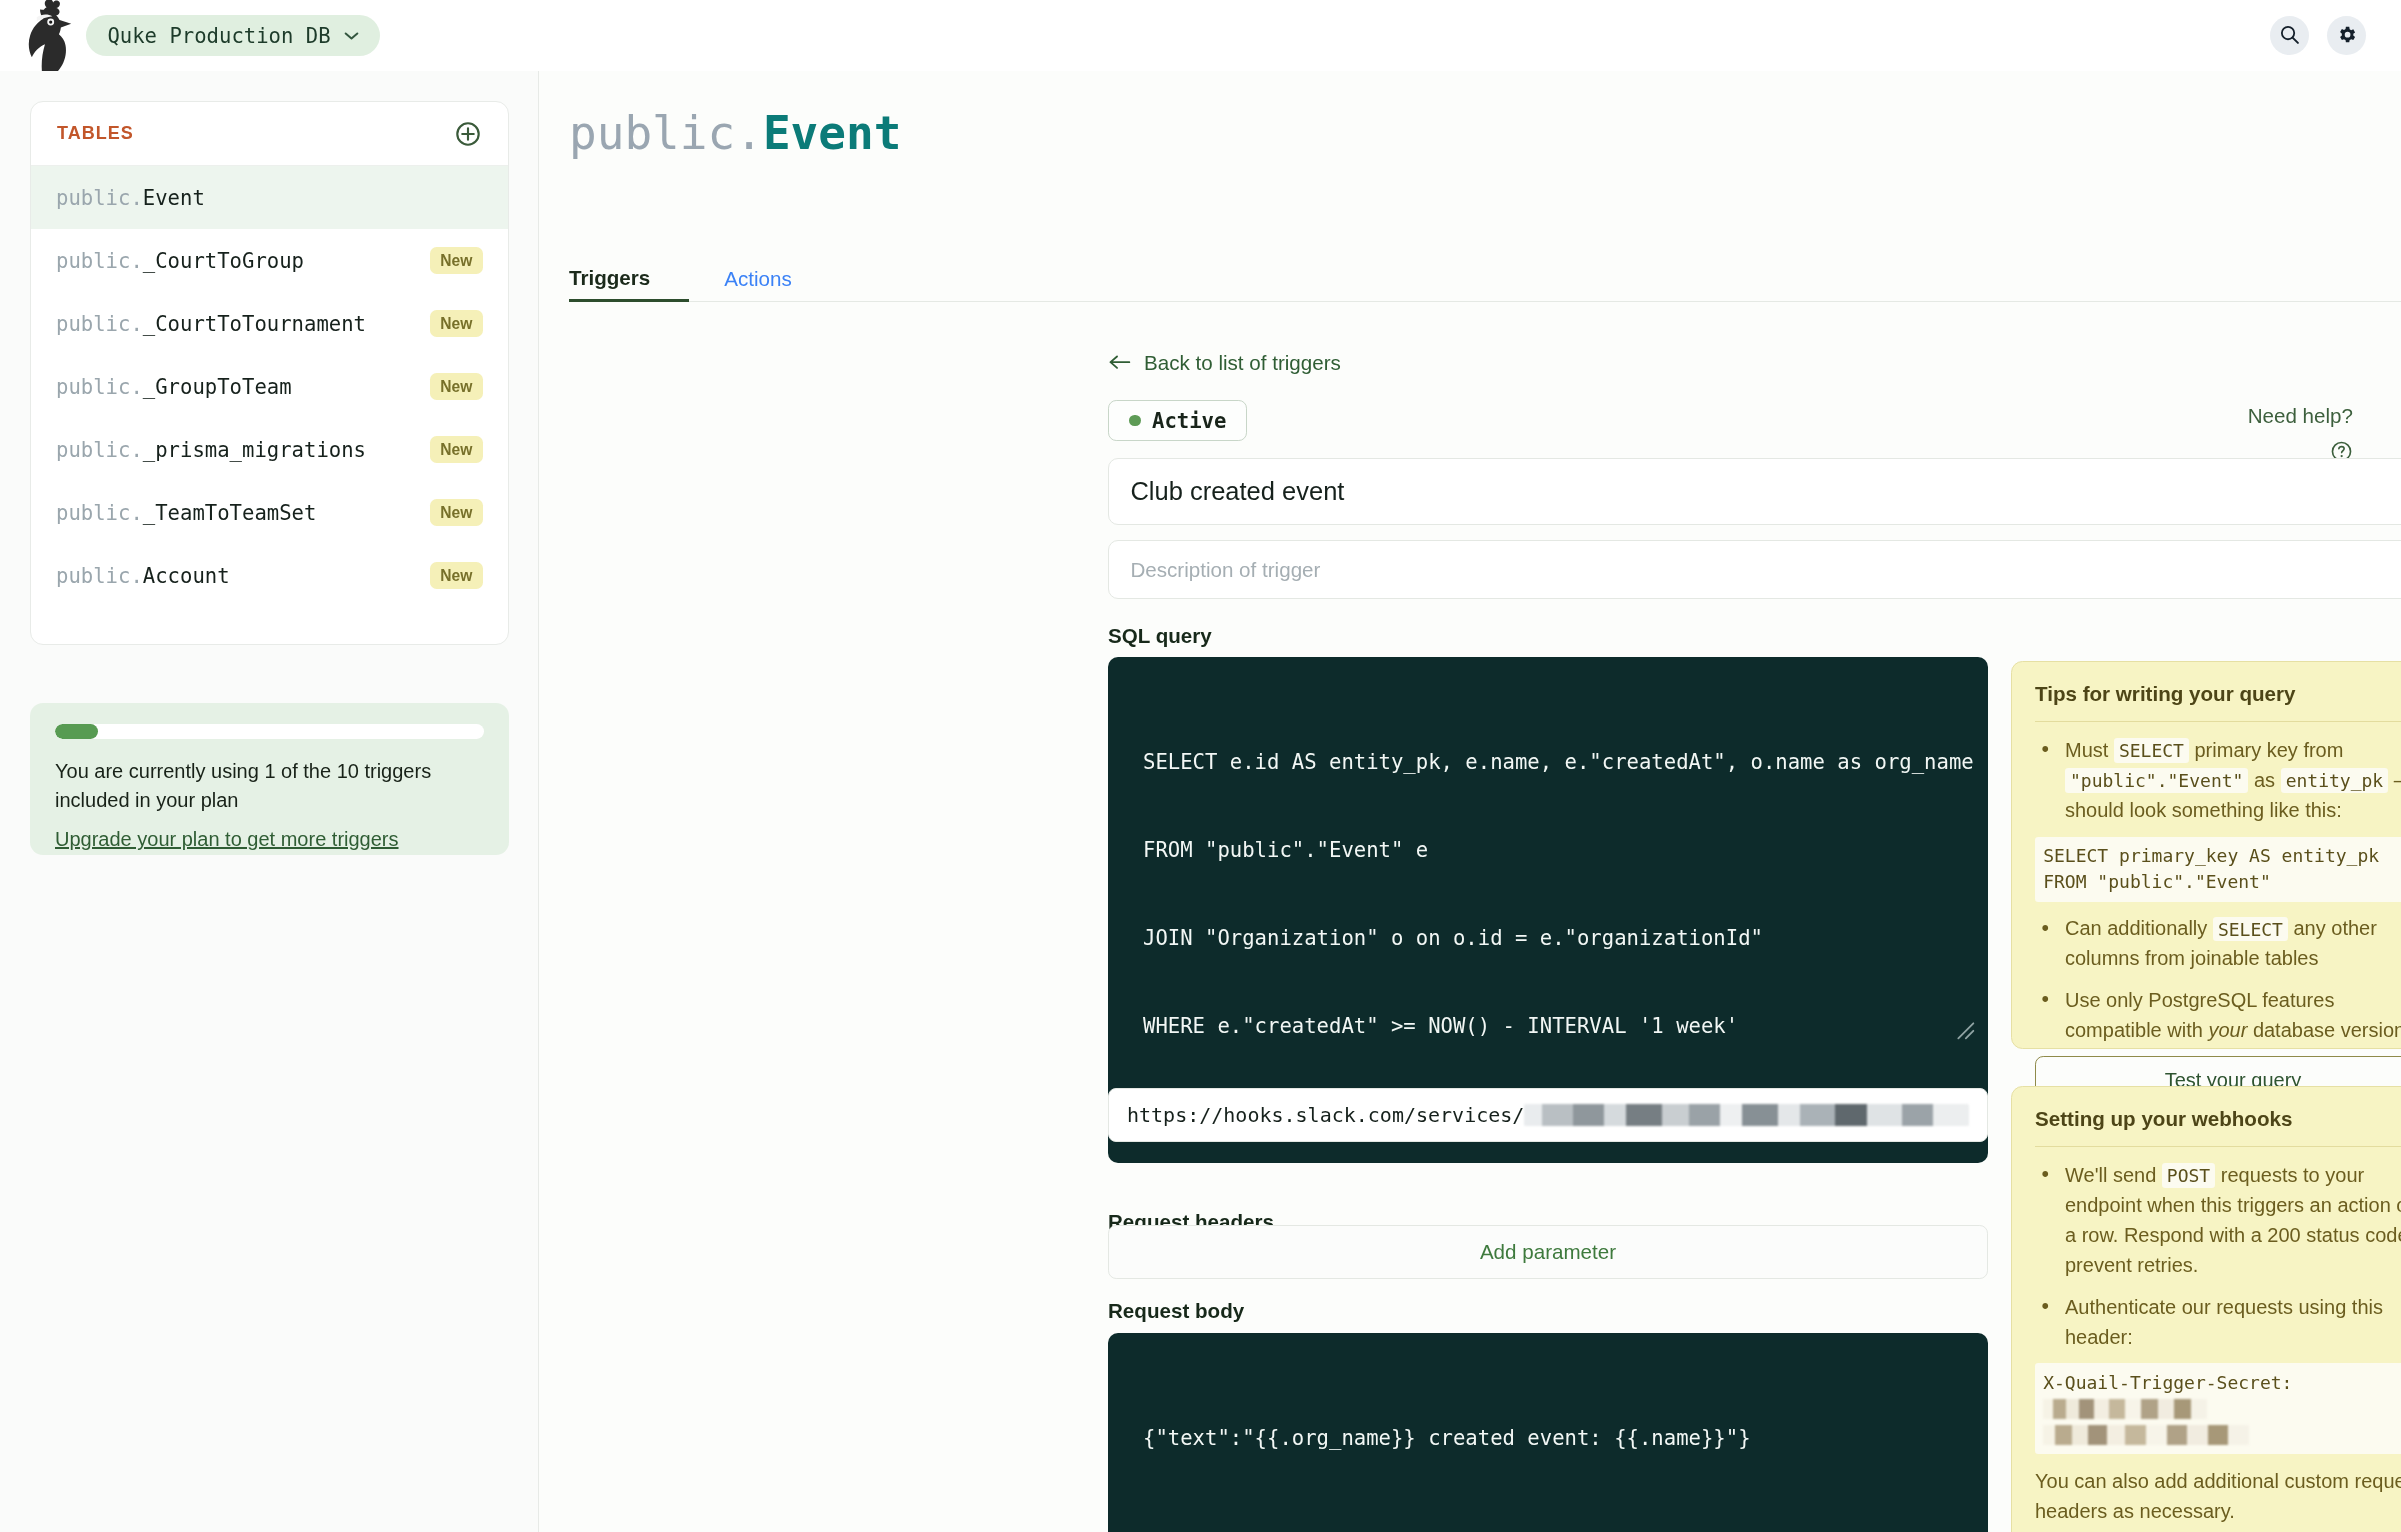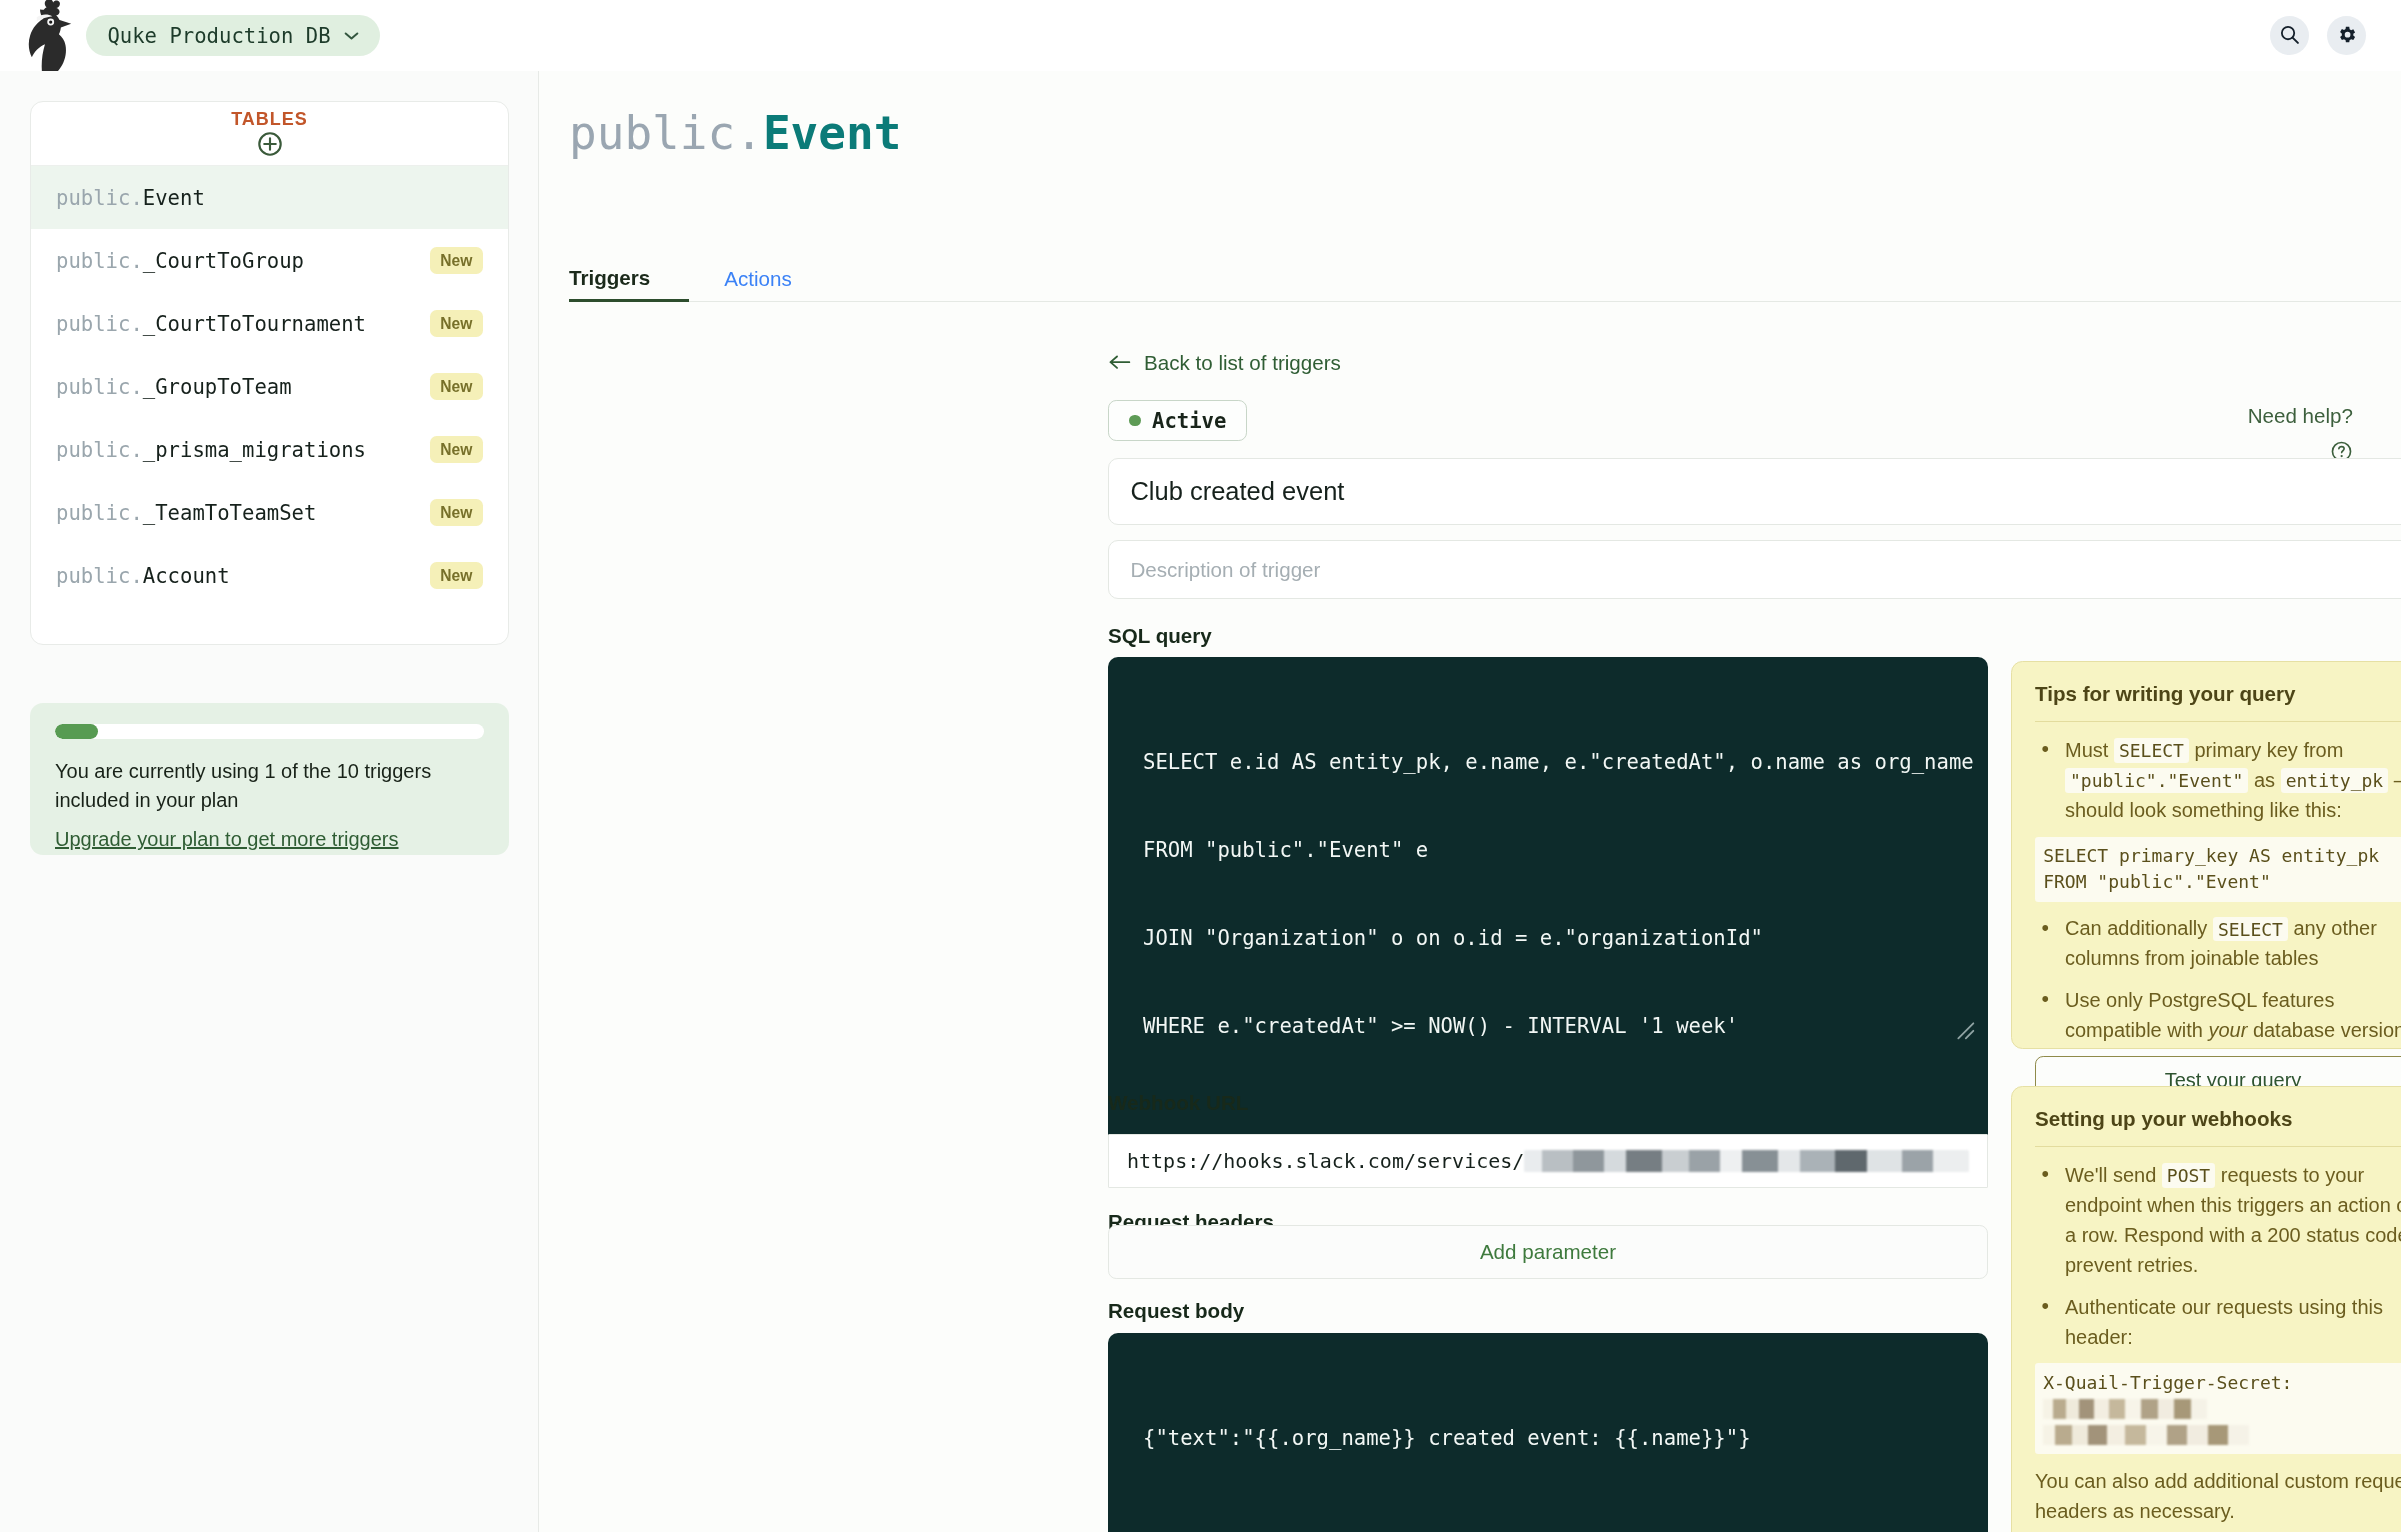--- a/index.html
+++ b/index.html
@@ -48,23 +48,22 @@
   #tables-card {
     position: absolute; left: 30px; top: 30px;
     width: 479px; height: 544px;
     background: #ffffff;
     border: 0.8px solid #e8ebe8;
     border-radius: 13px;
     overflow: hidden;
   }
   #tables-head {
     height: 64px; display: flex; align-items: center;
-    padding: 0 26px 0 26px; justify-content: center;
+    padding: 0 26px 0 26px; justify-content: space-between;
     border-bottom: 0.8px solid #edf0ed;
-    flex-direction: column;
   }
   #tables-title {
     font-size: 18px; font-weight: bold; letter-spacing: 1px;
     color: #c2562a;
   }
   #add-table-icon { cursor: pointer; display: flex; }
   .tbl-row {
     height: 63px; display: flex; align-items: center;
     justify-content: space-between;
     padding: 0 25px 0 25px;
@@ -199,23 +198,23 @@
   .redact-tan {
     display: inline-block; height: 20px; vertical-align: -4.1px;
     background-image: linear-gradient(90deg,
       #f6f3e6 0 6%, #b9ab8e 6% 14%, #efeadb 14% 22%, #a2937a 22% 31%,
       #f3eee1 31% 40%, #c5b89c 40% 50%, #f7f4e9 50% 60%, #b0a287 60% 70%,
       #f1ece0 70% 80%, #a79878 80% 90%, #f5f2e7 90% 100%);
     border-radius: 1.6px; filter: blur(1.1px);
   }
 
   #url-box {
-    position: absolute; left: 569px; top: 1063px;
+    position: absolute; left: 569px; top: 1017px;
     width: 880px; height: 54px;
-    background: #ffffff; border: 0.8px solid #e4e8e3; border-radius: 1px;
+    background: #ffffff; border: 0.8px solid #e4e8e3; border-radius: 8px;
     display: flex; align-items: center; padding: 0 18px;
     font-family: "DejaVu Sans Mono", monospace;
     font-size: 20px; color: #16211c; cursor: text; overflow: hidden;
   }
   #hdr-box {
     position: absolute; left: 569px; top: 1154px;
     width: 880px; height: 54px;
     background: #fbfcfb; border: 0.8px solid #e4e8e3; border-radius: 8.2px;
     display: flex; align-items: center; justify-content: center;
     font-size: 20.6px; color: #3e7a3d; cursor: pointer;

